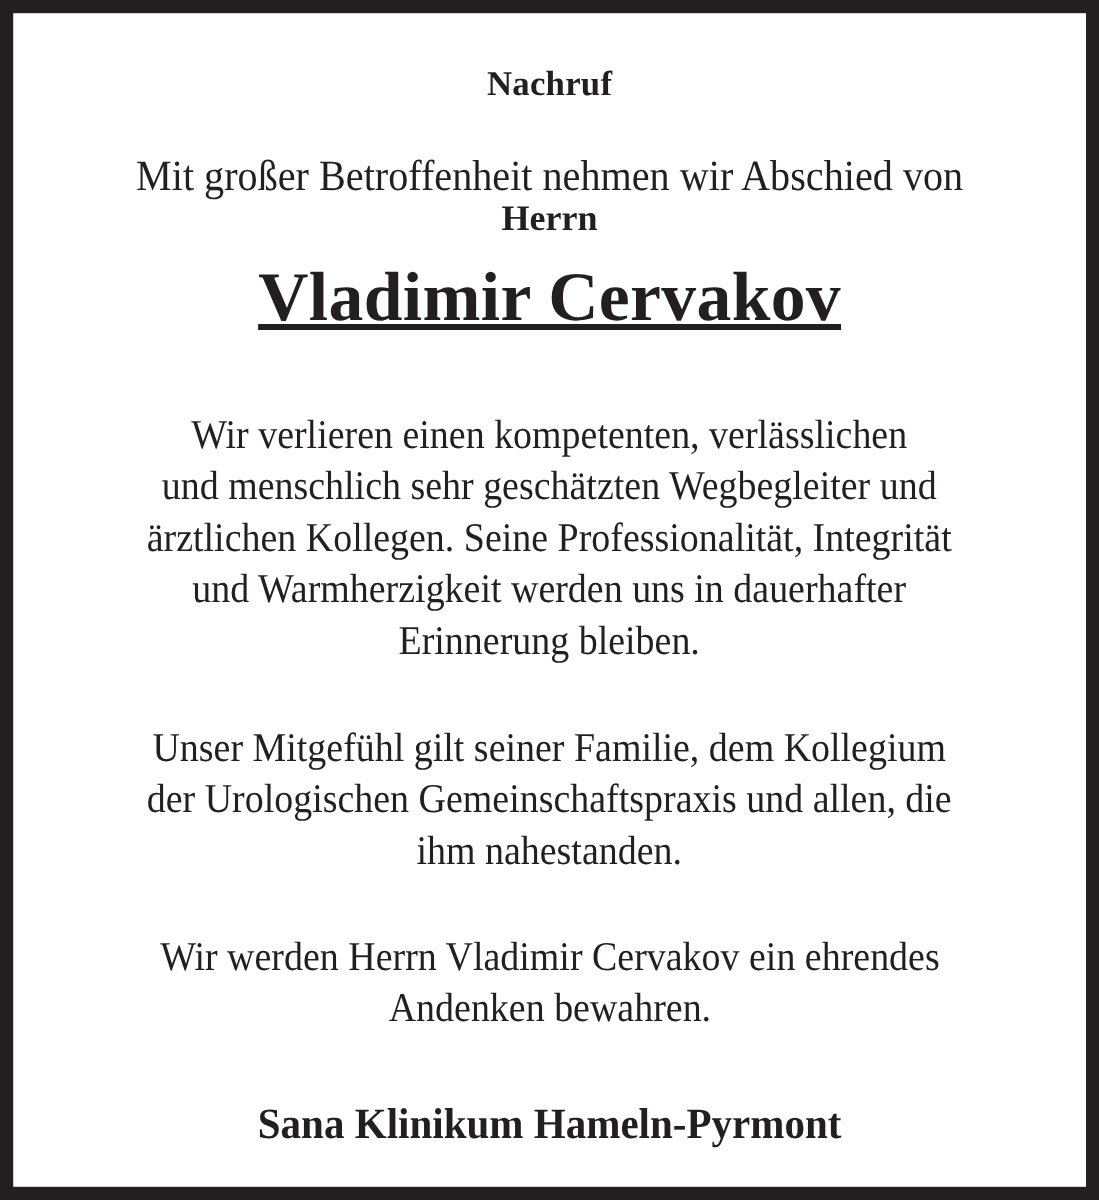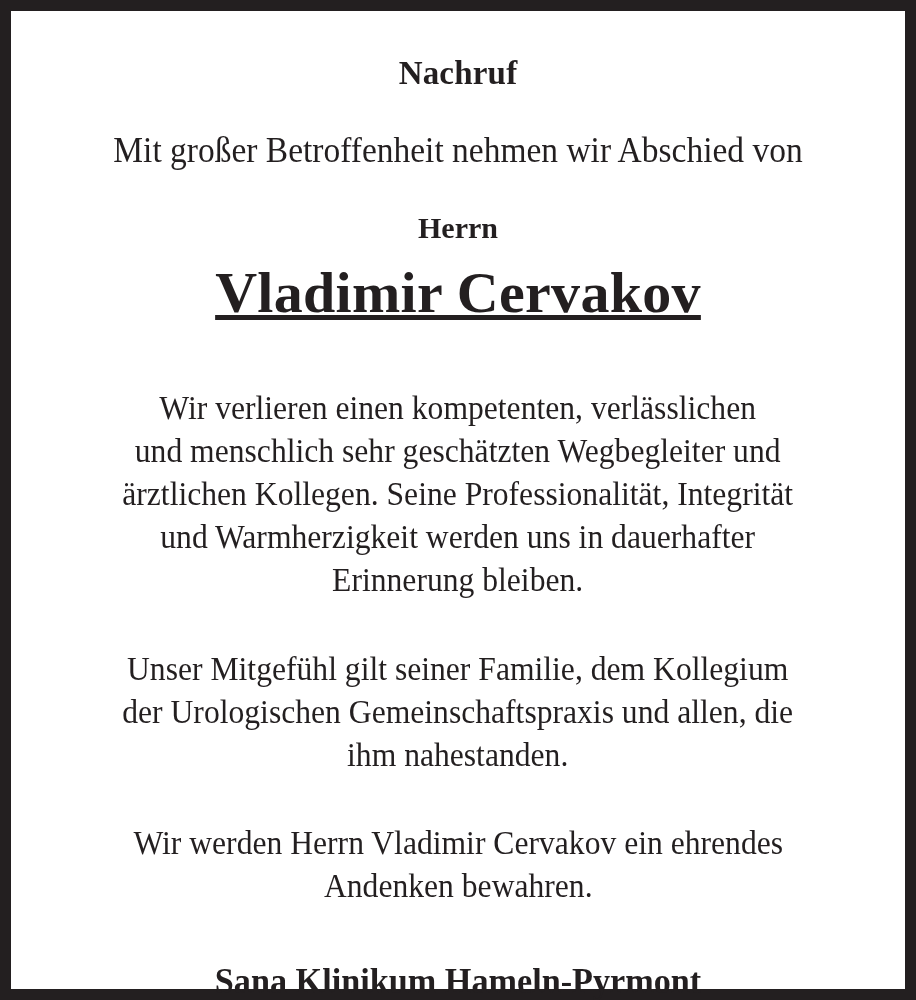--- a/index.html
+++ b/index.html
@@ -35,38 +35,37 @@
   .line {
     display: block;
     width: 100%;
     text-align: center;
     white-space: nowrap;
   }
 
   
   #notice-heading {
     margin-top: 44px;
-    font-size: 33px;
+    font-size: 29px;
     font-weight: bold;
     letter-spacing: 0.2px;
     line-height: 1.1;
   }
 
   
   #notice-intro {
     margin-top: 40px;
     font-size: 36px;
     font-weight: normal;
     line-height: 1.1;
     transform: scaleX(0.93);
   }
 
   
   #deceased-honorific {
-    margin-top: 40px;
     font-size: 30px;
     font-weight: bold;
     line-height: 1.1;
   }
 
   #deceased-name {
     margin-top: 17px;
     font-size: 58px;
     font-weight: bold;
     line-height: 1.1;

